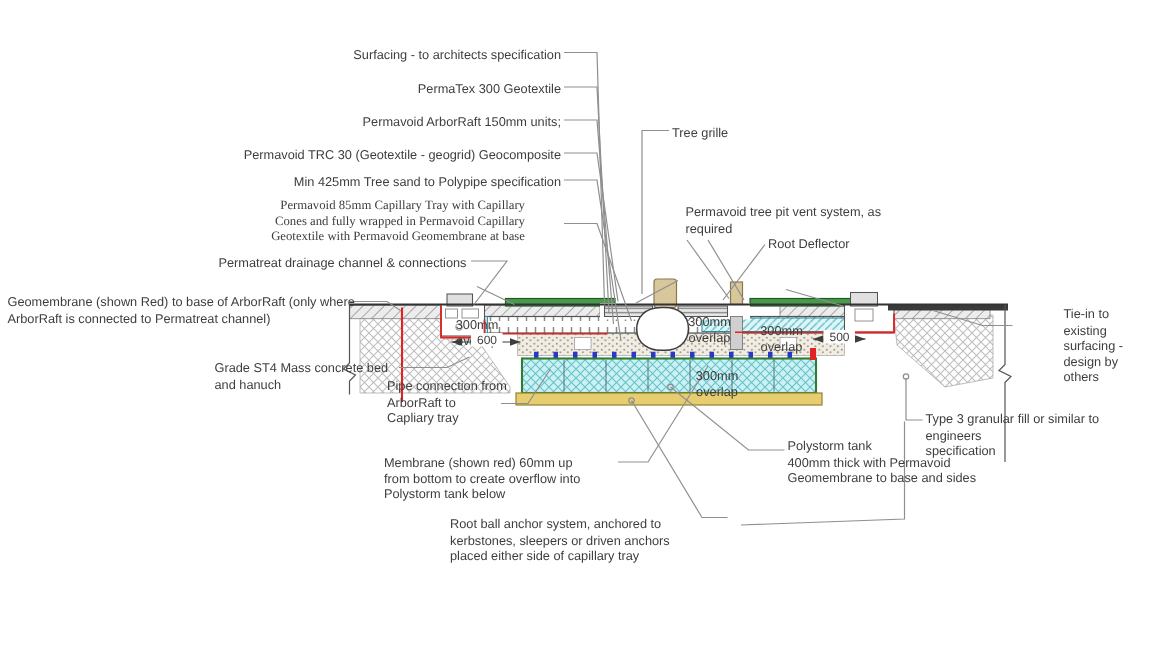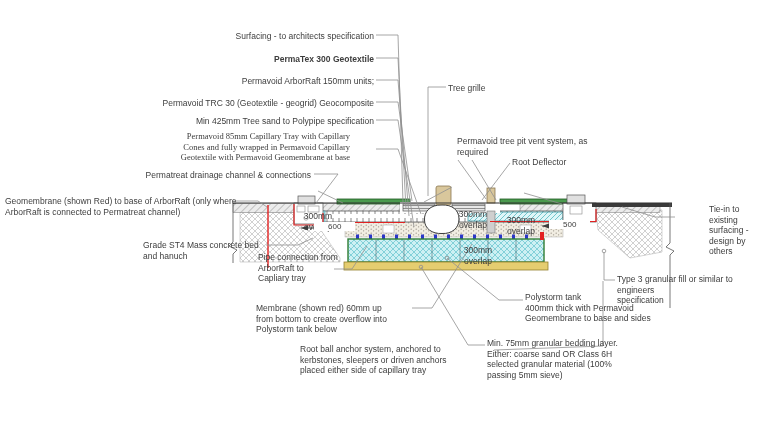--- a/index.html
+++ b/index.html
@@ -2,21 +2,21 @@
 <html><head>
 <meta charset="utf-8">
 <style>
   html,body{margin:0;padding:0;background:#fff;}
   .stage{position:relative;width:768px;height:432px;background:#ffffff;overflow:hidden;
          font-family:"Liberation Sans", sans-serif;}
   .stage svg{position:absolute;left:0;top:0;}
   .lbl{position:absolute;font-size:8.5px;line-height:10.5px;color:#3d3d3d;white-space:pre-line;}
   .lbl.r{text-align:right;}
   .lbl.c{text-align:center;margin-top:44px;}
-  .dim{position:absolute;font-size:8px;line-height:9px;color:#3d3d3d;background:#fff;padding:0 14px;z-index:3;}
+  .dim{position:absolute;font-size:8px;line-height:9px;color:#3d3d3d;background:#fff;padding:0 4px;z-index:3;}
   .over{z-index:3;}
 </style>
 </head>
 <body>
 
 <div class="stage">
 
   <svg width="768" height="432" viewBox="0 0 768 432">
     <defs>
       <pattern id="p-surf" width="5" height="5" patternUnits="userSpaceOnUse" patternTransform="rotate(45)">
@@ -172,21 +172,21 @@
       <polygon points="347,228 340,225.5 340,230.5" stroke="none"></polygon>
     </g>
     <g stroke="#3d3d3d" fill="#3d3d3d">
       <line x1="542" y1="226" x2="577" y2="226" stroke-width="0.8"></line>
       <polygon points="542,226 549,223.5 549,228.5" stroke="none"></polygon>
       <polygon points="577,226 570,223.5 570,228.5" stroke="none"></polygon>
     </g>
   </svg>
 
   <div class="lbl r" style="right:394px;top:31px;">Surfacing  - to architects specification</div>
-  <div class="lbl r" style="right:394px;top:54px;font-weight:bold;">PermaTex 300 Geotextile</div>
+  <div class="lbl r" style="right:394px;top:54px;">PermaTex 300 Geotextile</div>
   <div class="lbl r" style="right:394px;top:76px;">Permavoid ArborRaft 150mm units;</div>
   <div class="lbl r" style="right:394px;top:98px;">Permavoid TRC 30 (Geotextile - geogrid) Geocomposite</div>
   <div class="lbl r" style="right:394px;top:116px;">Min 425mm Tree sand to Polypipe specification</div>
   <div class="lbl r" style="right:418px;top:131px;font-family:Liberation Serif, serif;">Permavoid 85mm Capillary Tray with Capillary
 Cones and fully wrapped in Permavoid Capillary
 Geotextile with Permavoid Geomembrane at base</div>
   <div class="lbl r" style="right:457px;top:170px;text-align:center;">Permatreat drainage channel &amp; connections</div>
   <div class="lbl" style="left:5px;top:196px;width:235px;">Geomembrane (shown Red) to base of ArborRaft  (only where
 ArborRaft is connected to Permatreat channel)</div>
   <div class="lbl" style="left:143px;top:240px;">Grade ST4 Mass concrete bed
@@ -214,21 +214,17 @@
   <div class="lbl c over" style="left:455px;top:201px;width:46px;">300mm
 overlap</div>
 
   <div class="lbl" style="left:677px;top:204px;margin-left:32px;">Tie-in to existing surfacing -
 design by others</div>
   <div class="lbl" style="left:617px;top:274px;">Type 3 granular fill or similar to engineers
 specification</div>
   <div class="lbl" style="left:525px;top:292px;">Polystorm tank
 400mm thick with Permavoid
 Geomembrane to base and sides</div>
-  <div class="lbl" style="left:487px;top:338px;">Min. 75mm granular bedding layer.
-Either: coarse sand OR Class 6H
-selected granular material (100%
-passing 5mm sieve)</div>
 
   <div class="dim" style="left:314px;top:222px;">600</div>
   <div class="dim" style="left:549px;top:220px;">500</div>
 
 </div>
 
 </body></html>

